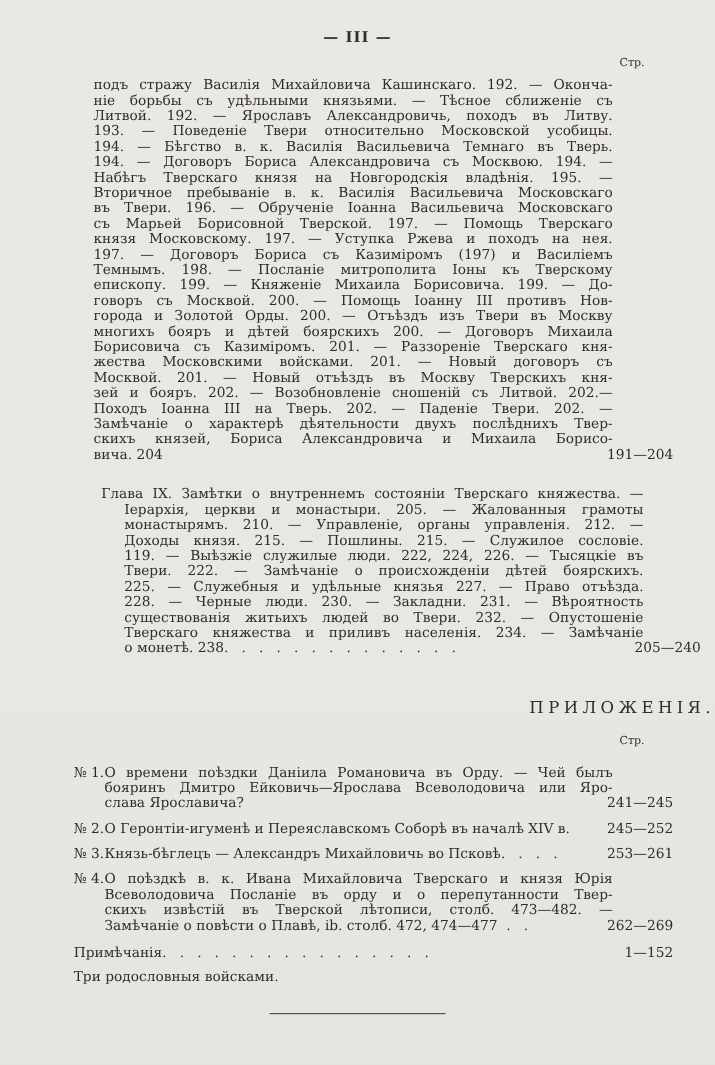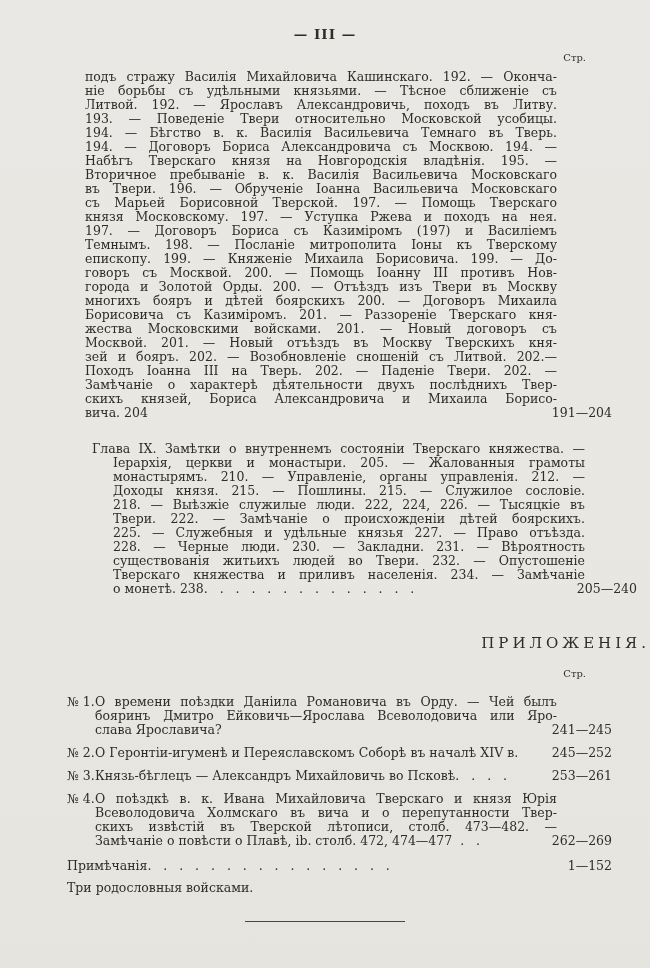--- a/index.html
+++ b/index.html
@@ -123,21 +123,21 @@
       </div>
     <span class="pages">191—204</span>
   </section>
 
   <section class="ch9">
     <div class="line first"><span>Глава IX.</span> <span>Замѣтки о внутреннемъ состояніи Тверскаго княжества. —</span></div>
     <div class="linewrap">
         <div class="line">Іерархія, церкви и монастыри. 205. — Жалованныя грамоты</div>
         <div class="line">монастырямъ. 210. — Управленіе, органы управленія. 212. —</div>
         <div class="line">Доходы князя. 215. — Пошлины. 215. — Служилое сословіе.</div>
-        <div class="line">218. — Выѣзжіе служилые люди. 222, 224, 226. — Тысяцкіе въ</div>
+        <div class="line">119. — Выѣзжіе служилые люди. 222, 224, 226. — Тысяцкіе въ</div>
         <div class="line">Твери. 222. — Замѣчаніе о происхожденіи дѣтей боярскихъ.</div>
         <div class="line">225. — Служебныя и удѣльные князья 227. — Право отъѣзда.</div>
         <div class="line">228. — Черные люди. 230. — Закладни. 231. — Вѣроятность</div>
         <div class="line">существованія житьихъ людей во Твери. 232. — Опустошеніе</div>
         <div class="line">Тверскаго княжества и приливъ населенія. 234. — Замѣчаніе</div>
         <div class="line">о монетѣ. 238.&nbsp;&nbsp;&nbsp;.&nbsp;&nbsp;&nbsp;.&nbsp;&nbsp;&nbsp;.&nbsp;&nbsp;&nbsp;.&nbsp;&nbsp;&nbsp;.&nbsp;&nbsp;&nbsp;.&nbsp;&nbsp;&nbsp;.&nbsp;&nbsp;&nbsp;.&nbsp;&nbsp;&nbsp;.&nbsp;&nbsp;&nbsp;.&nbsp;&nbsp;&nbsp;.&nbsp;&nbsp;&nbsp;.&nbsp;&nbsp;&nbsp;.</div>
       </div>
     <span class="pages">205—240</span>
   </section>
 
@@ -167,21 +167,21 @@
     <div class="linewrap">
         <div class="line">Князь-бѣглецъ — Александръ Михайловичь во Псковѣ.&nbsp;&nbsp;&nbsp;.&nbsp;&nbsp;&nbsp;.&nbsp;&nbsp;&nbsp;.</div>
       </div>
     <span class="pages">253—261</span>
   </section>
 
   <section class="item">
     <span class="num">№ 4.</span>
     <div class="linewrap">
         <div class="line">О поѣздкѣ в. к. Ивана Михайловича Тверскаго и князя Юрія</div>
-        <div class="line">Всеволодовича Холмскаго въ вича и о перепутанности Твер-</div>
+        <div class="line">Всеволодовича Посланіе въ орду и о перепутанности Твер-</div>
         <div class="line">скихъ извѣстій въ Тверской лѣтописи, столб. 473—482. —</div>
         <div class="line">Замѣчаніе о повѣсти о Плавѣ, ib. столб. 472, 474—477&nbsp;&nbsp;.&nbsp;&nbsp;&nbsp;.</div>
       </div>
     <span class="pages">262—269</span>
   </section>
 
   <section class="notes-row">
     <div class="line no-just">Примѣчанія.&nbsp;&nbsp;&nbsp;.&nbsp;&nbsp;&nbsp;.&nbsp;&nbsp;&nbsp;.&nbsp;&nbsp;&nbsp;.&nbsp;&nbsp;&nbsp;.&nbsp;&nbsp;&nbsp;.&nbsp;&nbsp;&nbsp;.&nbsp;&nbsp;&nbsp;.&nbsp;&nbsp;&nbsp;.&nbsp;&nbsp;&nbsp;.&nbsp;&nbsp;&nbsp;.&nbsp;&nbsp;&nbsp;.&nbsp;&nbsp;&nbsp;.&nbsp;&nbsp;&nbsp;.&nbsp;&nbsp;&nbsp;.</div>
     <span class="pages">1—152</span>
   </section>

